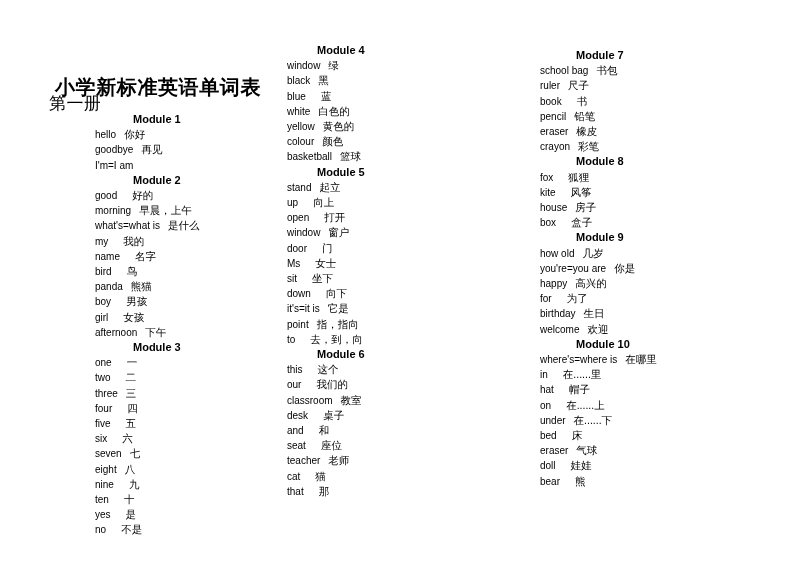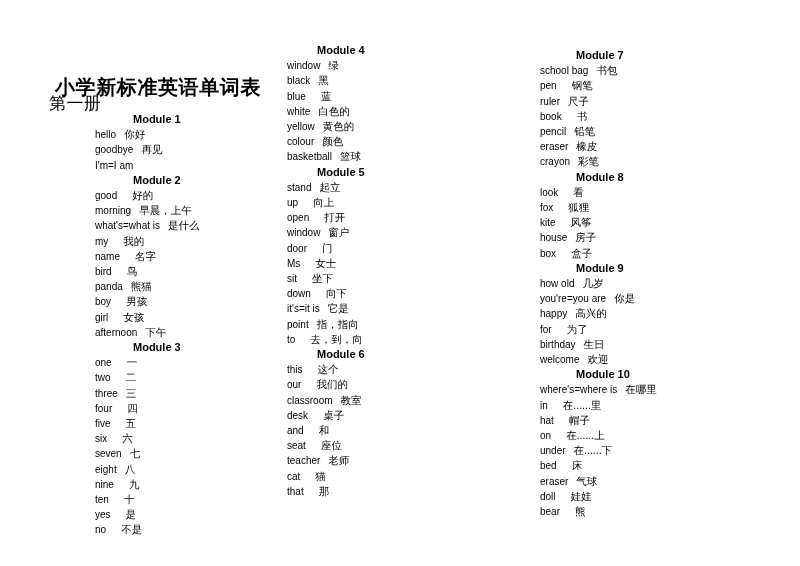--- a/index.html
+++ b/index.html
@@ -154,28 +154,26 @@
         <div class="word-row"><span class="word-en">desk</span><span class="word-gap wide"></span><span class="word-zh">桌子</span></div>
         <div class="word-row"><span class="word-en">and</span><span class="word-gap wide"></span><span class="word-zh">和</span></div>
         <div class="word-row"><span class="word-en">seat</span><span class="word-gap wide"></span><span class="word-zh">座位</span></div>
         <div class="word-row"><span class="word-en">teacher</span><span class="word-gap"></span><span class="word-zh">老师</span></div>
         <div class="word-row"><span class="word-en">cat</span><span class="word-gap wide"></span><span class="word-zh">猫</span></div>
         <div class="word-row"><span class="word-en">that</span><span class="word-gap wide"></span><span class="word-zh">那</span></div>
       </div>
     <div class="column col-3">
         <div class="module-header">Module 7</div>
         <div class="word-row"><span class="word-en">school bag</span><span class="word-gap"></span><span class="word-zh">书包</span></div>
-        <div class="word-row"><span class="word-en">pen</span><span class="word-gap wide"></span><span class="word-zh">钢笔</span></div>
         <div class="word-row"><span class="word-en">ruler</span><span class="word-gap"></span><span class="word-zh">尺子</span></div>
         <div class="word-row"><span class="word-en">book</span><span class="word-gap wide"></span><span class="word-zh">书</span></div>
         <div class="word-row"><span class="word-en">pencil</span><span class="word-gap"></span><span class="word-zh">铅笔</span></div>
         <div class="word-row"><span class="word-en">eraser</span><span class="word-gap"></span><span class="word-zh">橡皮</span></div>
         <div class="word-row"><span class="word-en">crayon</span><span class="word-gap"></span><span class="word-zh">彩笔</span></div>
         <div class="module-header">Module 8</div>
-        <div class="word-row"><span class="word-en">look</span><span class="word-gap wide"></span><span class="word-zh">看</span></div>
         <div class="word-row"><span class="word-en">fox</span><span class="word-gap wide"></span><span class="word-zh">狐狸</span></div>
         <div class="word-row"><span class="word-en">kite</span><span class="word-gap wide"></span><span class="word-zh">风筝</span></div>
         <div class="word-row"><span class="word-en">house</span><span class="word-gap"></span><span class="word-zh">房子</span></div>
         <div class="word-row"><span class="word-en">box</span><span class="word-gap wide"></span><span class="word-zh">盒子</span></div>
         <div class="module-header">Module 9</div>
         <div class="word-row"><span class="word-en">how old</span><span class="word-gap"></span><span class="word-zh">几岁</span></div>
         <div class="word-row"><span class="word-en">you're=you  are</span><span class="word-gap"></span><span class="word-zh">你是</span></div>
         <div class="word-row"><span class="word-en">happy</span><span class="word-gap"></span><span class="word-zh">高兴的</span></div>
         <div class="word-row"><span class="word-en">for</span><span class="word-gap wide"></span><span class="word-zh">为了</span></div>
         <div class="word-row"><span class="word-en">birthday</span><span class="word-gap"></span><span class="word-zh">生日</span></div>

